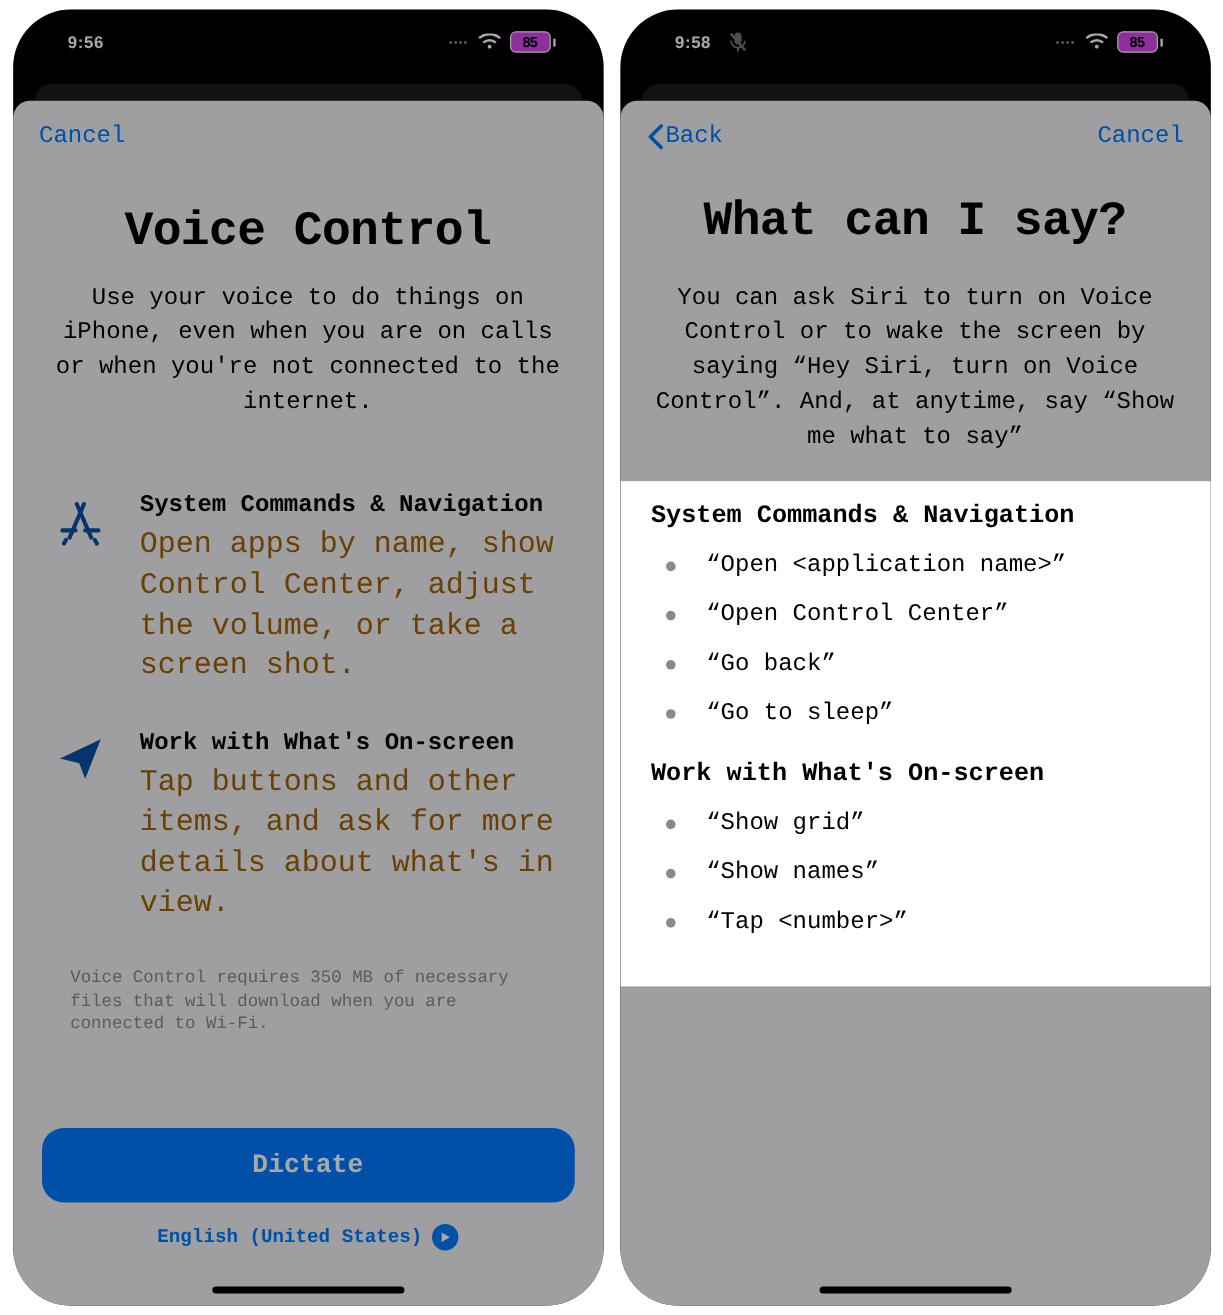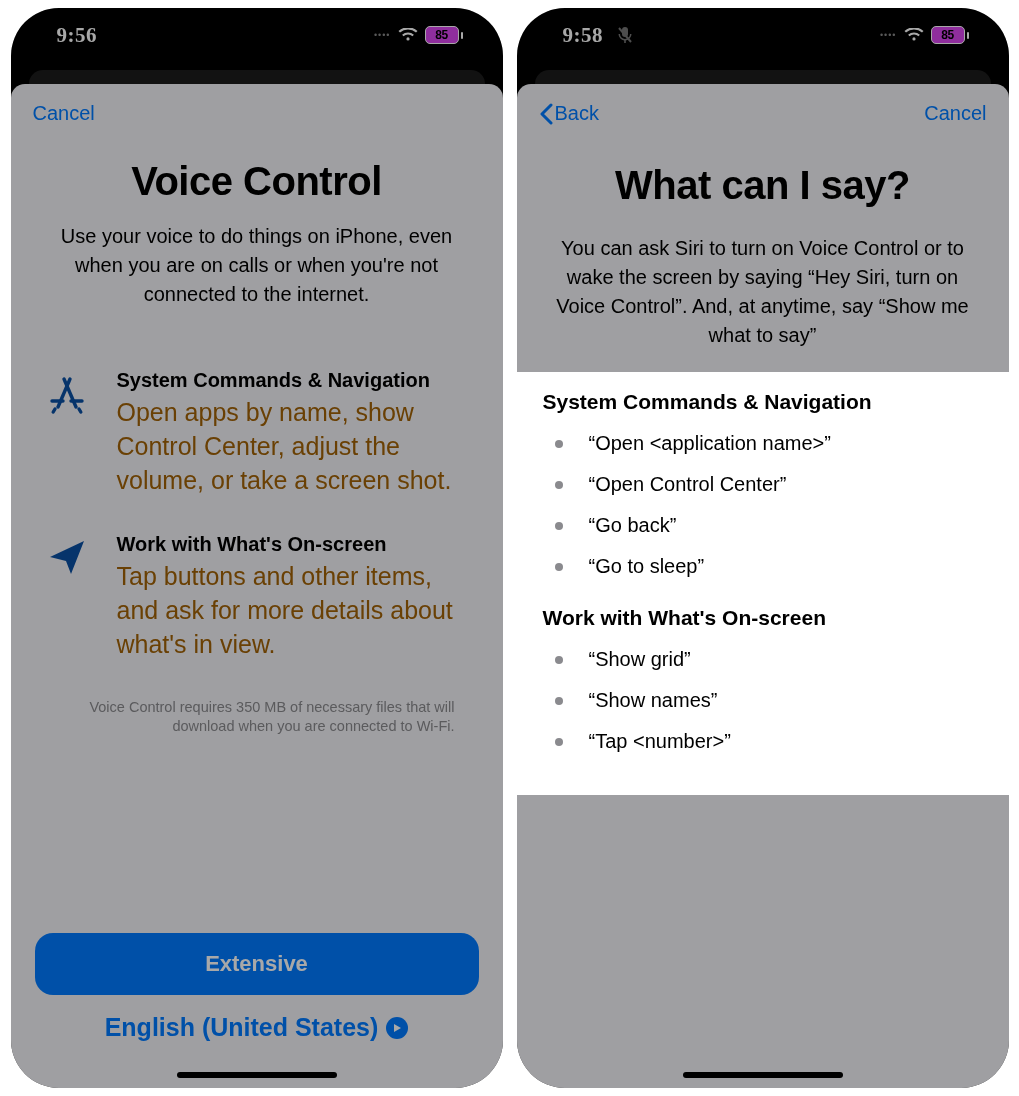--- a/index.html
+++ b/index.html
@@ -26,24 +26,23 @@
     top: 0; left: 0; right: 0;
     height: 54px;
     display: flex;
     align-items: center;
     justify-content: space-between;
     padding: 0 40px 0 46px;
     color: #fff;
     z-index: 10;
   }
   .status-time {
-    font-size: 21px;
+    font-size: 14px;
     font-weight: 600;
     letter-spacing: 0.5px;
-    font-family: Liberation Serif, serif;
   }
   .status-right {
     display: flex;
     align-items: center;
     gap: 7px;
   }
   .dots {
     font-size: 9px;
     letter-spacing: 1px;
     color: #888;
@@ -73,21 +72,21 @@
     width: 2px; height: 7px; background:#fff; border-radius:1px;
     margin-left:1px;
   }
   .mic-off {
     display:flex; align-items:center;
     margin-left: 4px;
   }
 
   .sheet-stack {
     position: absolute;
-    top: 62px; left: 0; right: 0; bottom: 0;
+    top: 62px; left: 0; right: 0; bottom: 0; font-family: Liberation Mono, monospace;
   }
   .sheet-back-hint {
     position:absolute;
     left:18px; right:18px; top: 0;
     height: 40px;
     background: #1c1c1c;
     border-radius: 14px 14px 0 0;
   }
   .sheet {
     position: absolute;
@@ -110,21 +109,21 @@
   .nav-left svg { display:block; }
 
   .page-content {
     padding: 10px 22px 0 22px;
     text-align: center;
   }
   .big-title {
     font-size: 40px;
     font-weight: 800;
     color: #000;
-    margin-top: 16px;
+    margin-top: 28px;
     letter-spacing: -0.5px;
   }
   .subtitle {
     font-size: 20px;
     color: #000;
     margin-top: 18px;
     line-height: 1.45;
     padding: 0 6px;
   }
 
@@ -155,21 +154,21 @@
   }
   .feature-desc {
     font-size: 25px;
     color: #a16207;
     line-height: 1.35;
   }
 
   .footnote {
     font-size: 14.5px;
     color: #8a8a8e;
-    text-align:right;
+    text-align:left;
     margin-top: 6px;
     padding: 0 26px;
     line-height: 1.35;
   }
 
   .bottom-area {
     position:absolute;
     left:0; right:0; bottom:0;
     padding: 0 24px 46px;
   }
@@ -184,21 +183,21 @@
     align-items:center;
     justify-content:center;
     cursor:pointer;
   }
   .lang-link {
     display:flex;
     align-items:center;
     justify-content:center;
     gap: 8px;
     color:#007aff;
-    font-size: 25px;
+    font-size: 16px;
     font-weight: 600;
     margin-top: 18px;
     cursor:pointer;
   }
   .lang-link .play {
     width:22px; height:22px; border-radius:50%;
     background:#007aff; display:flex; align-items:center; justify-content:center;
   }
 
   .home-indicator {
@@ -311,21 +310,21 @@
               <div class="feature-desc">Tap buttons and other items, and ask for more details about what's in view.</div>
             </div>
           </div>
         </div>
 
         <div class="footnote">Voice Control requires 350 MB of necessary files that will download when you are connected to Wi-Fi.</div>
       </div>
 
       <div class="bottom-area">
         <div class="primary-btn">
-          <span>Extensive</span>
+          <span>Dictate</span>
         </div>
         <div class="lang-link">
           <span>English (United States)</span>
           <span class="play">
             <svg width="10" height="10" viewBox="0 0 10 10">
                 <path d="M2 1 L9 5 L2 9 Z" fill="#fff"></path>
               </svg>
           </span>
         </div>
       </div>

